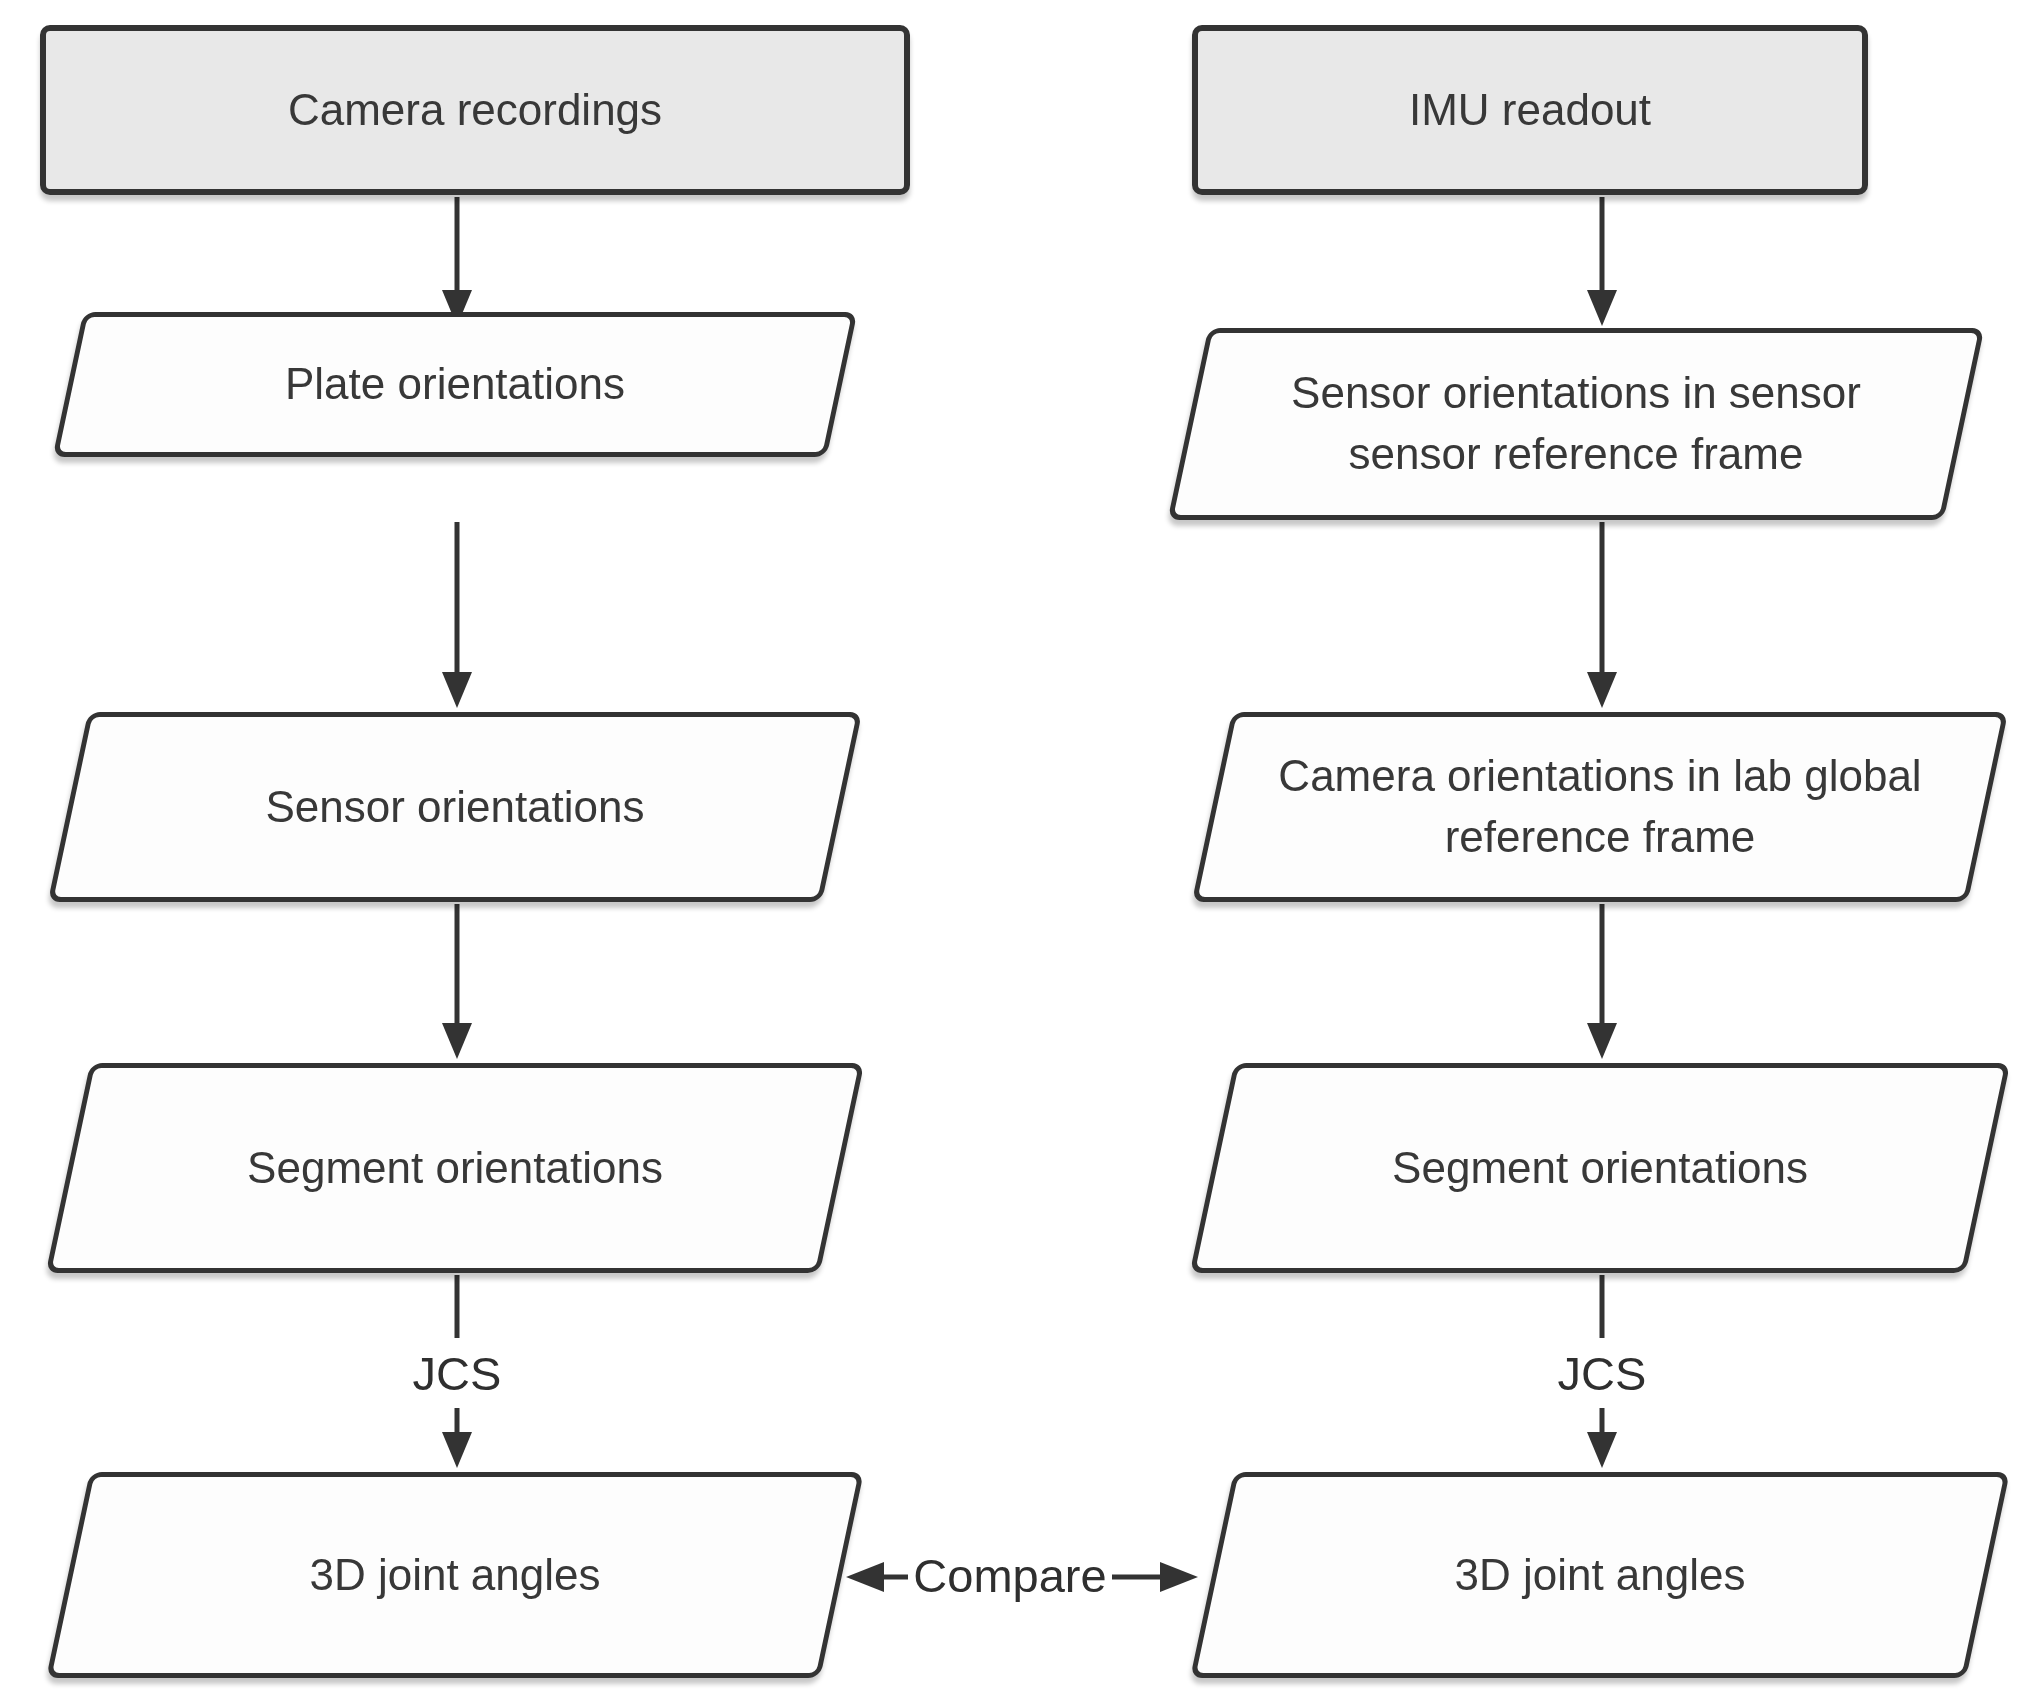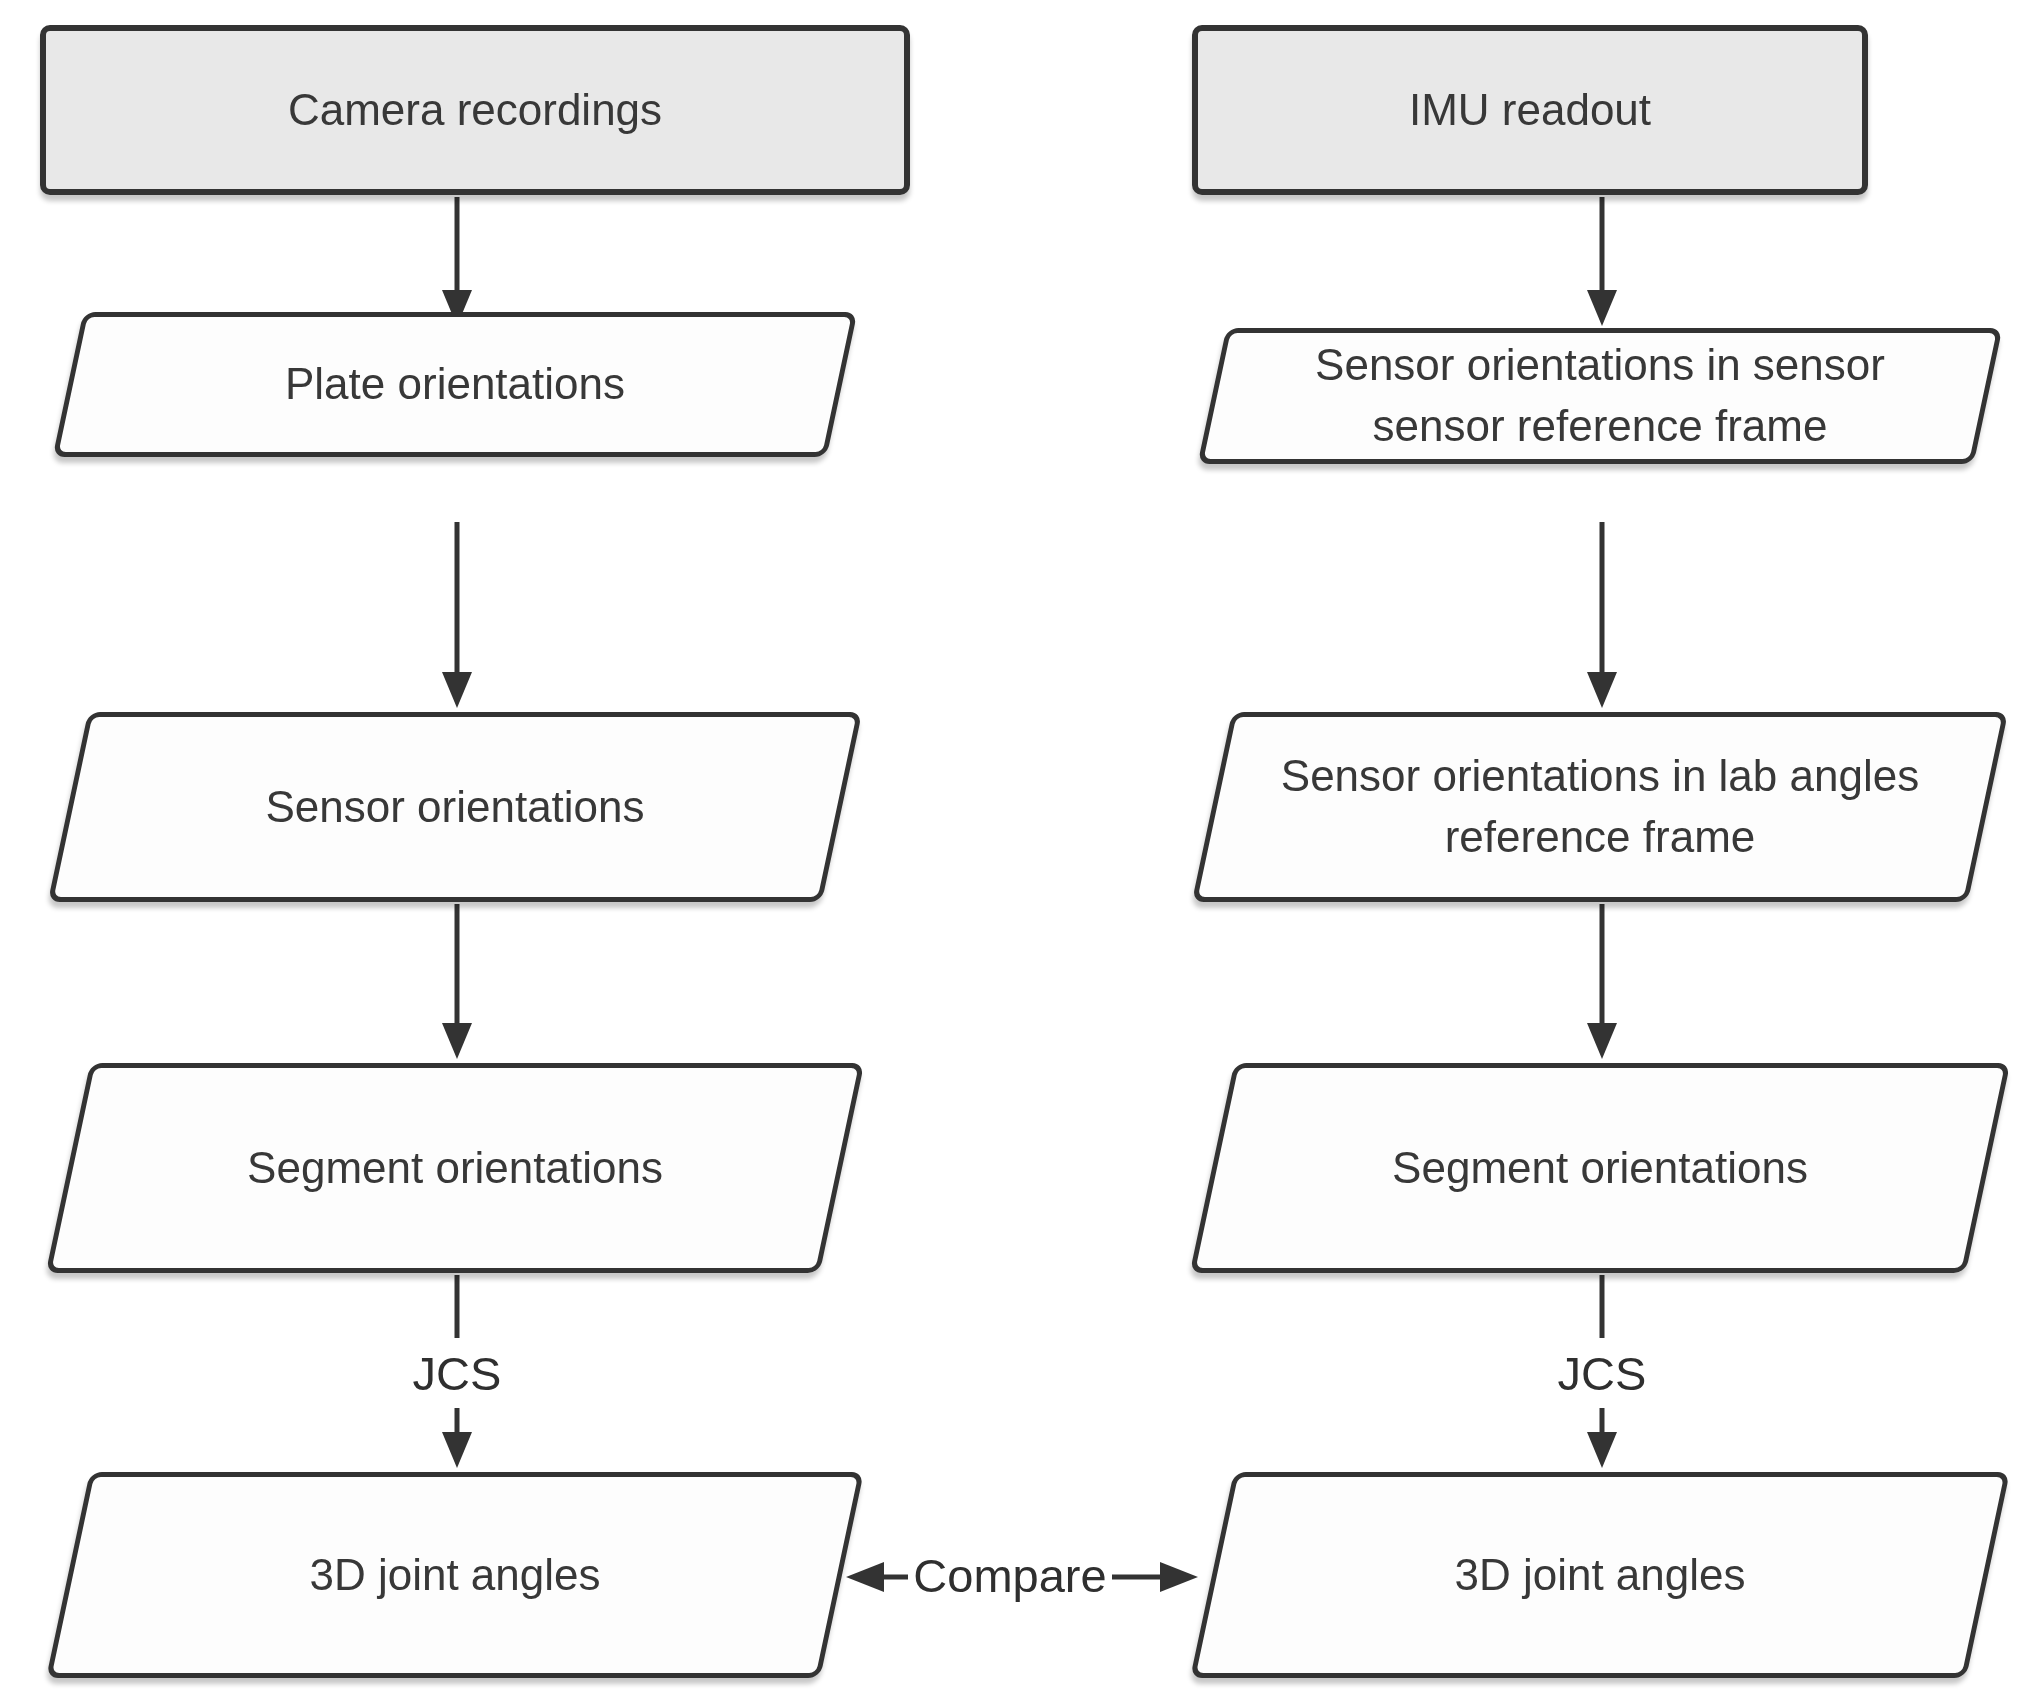--- a/index.html
+++ b/index.html
@@ -148,32 +148,32 @@
 
   <div class="edge-label" style="left:457px; top:1373px;">JCS</div>
 
   <div class="node rect" style="left:1192px; top:25px; width:676px; height:170px;">
     <div class="shape"></div>
     <div class="label">
       <div>IMU readout</div>
     </div>
   </div>
 
-  <div class="node para" style="left:1190px; top:328px; width:820px; height:136px;">
+  <div class="node para" style="left:1166px; top:328px; width:820px; height:192px;">
     <div class="shape"></div>
     <div class="label">
       <div>Sensor orientations in sensor</div>
       <div>sensor reference frame</div>
     </div>
   </div>
 
   <div class="node para" style="left:1190px; top:712px; width:820px; height:190px;">
     <div class="shape"></div>
     <div class="label">
-      <div>Sensor orientations in lab angles</div>
+      <div>Camera orientations in lab global</div>
       <div>reference frame</div>
     </div>
   </div>
 
   <div class="node para" style="left:1190px; top:1063px; width:820px; height:210px;">
     <div class="shape"></div>
     <div class="label">
       <div>Segment orientations</div>
     </div>
   </div>

